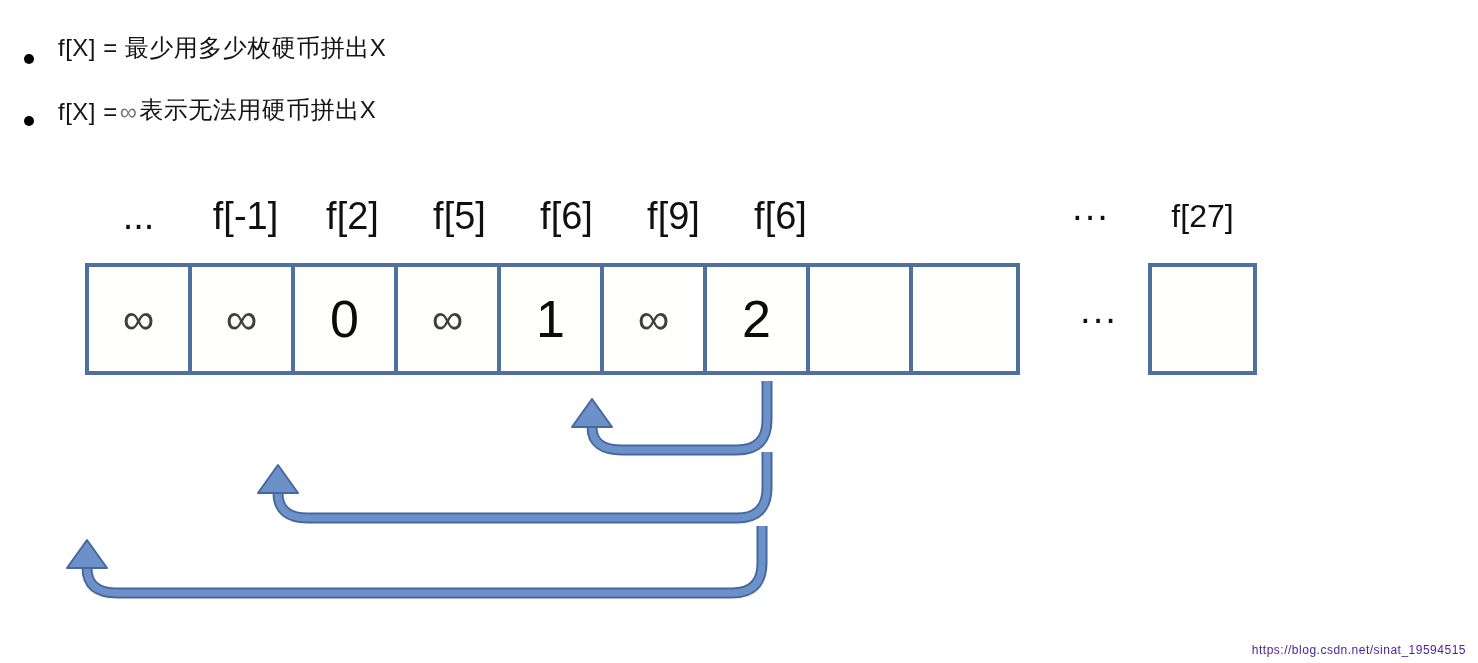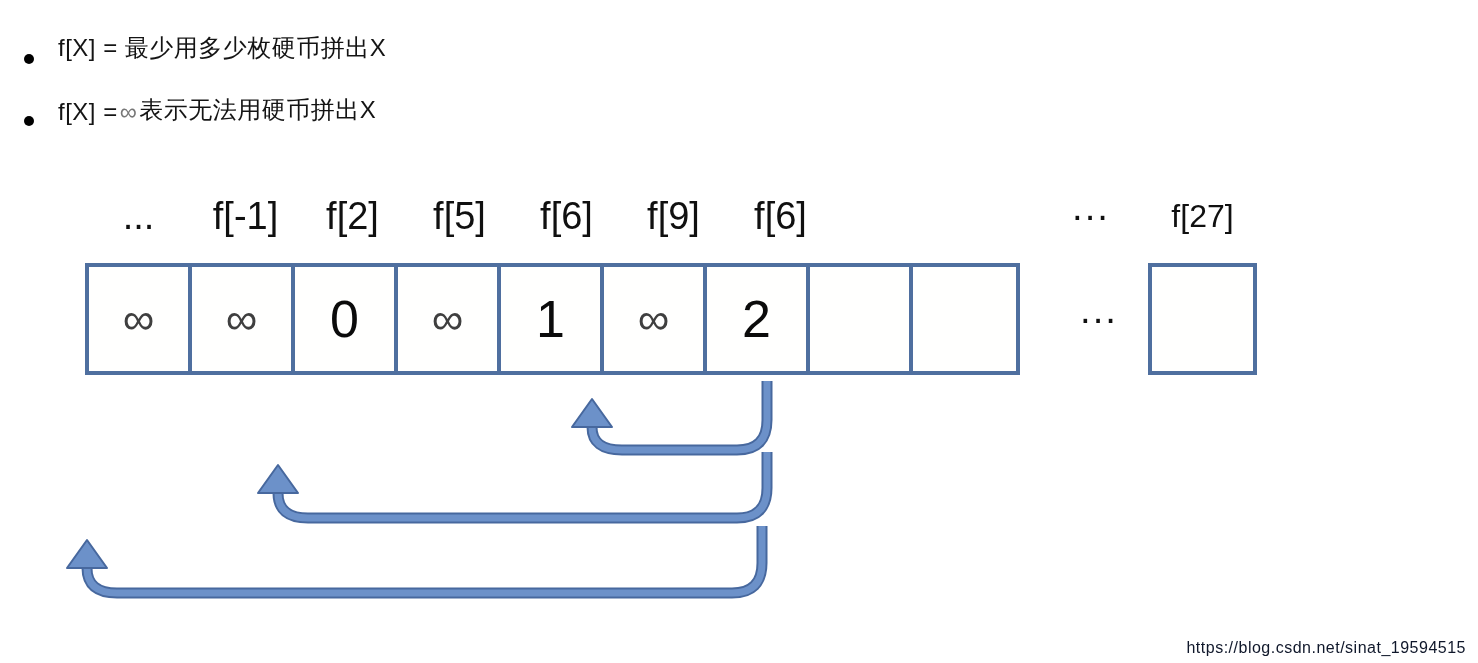--- a/index.html
+++ b/index.html
@@ -139,22 +139,22 @@
   }
   .stem-outer { stroke: #47689e; stroke-width: 11; fill: none; stroke-linejoin: round; }
   .stem-inner { stroke: #6c91c9; stroke-width: 7;  fill: none; stroke-linejoin: round; }
   .arrow-head { fill: #6c91c9; stroke: #47689e; stroke-width: 2; stroke-linejoin: round; }
 
   
   .watermark {
     position: absolute;
     right: 12px;
     bottom: 6px;
-    font-size: 16px;
-    color: #0f172a;
+    font-size: 12px;
+    color: #4c1d95;
     letter-spacing: 0.5px;
   }
 </style>
 </head>
 <body>
 
 <div class="slide">
 
   <div class="bullets">
     <div class="bullet-row">

